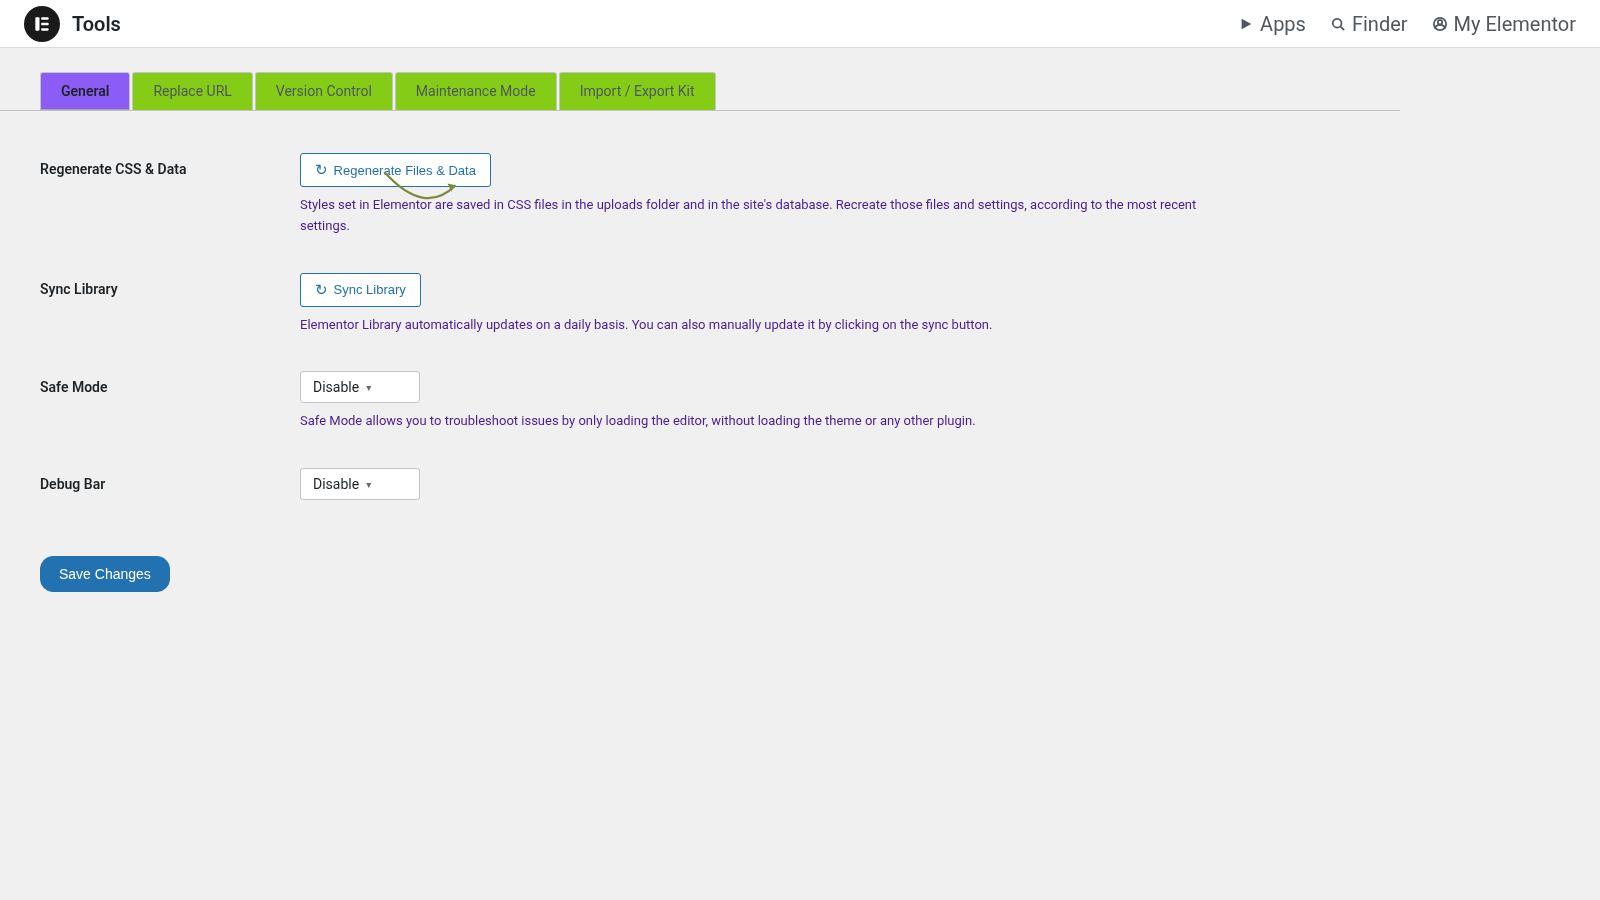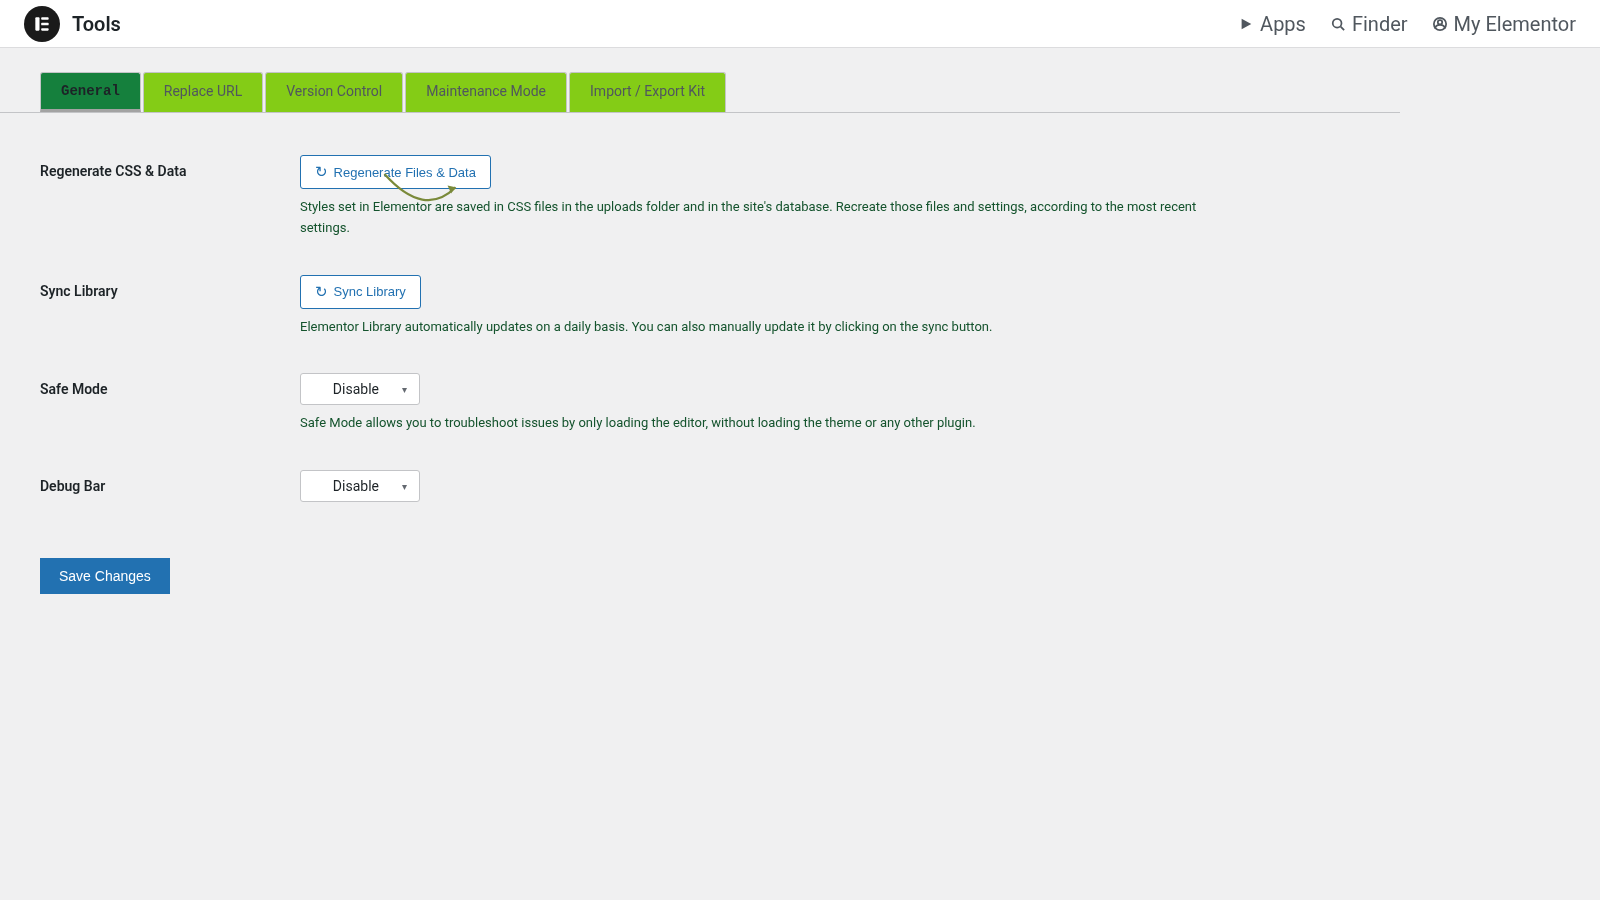--- a/index.html
+++ b/index.html
@@ -86,26 +86,25 @@
       background: #84cc16;
       color: #50575e;
       cursor: pointer;
       font-size: 14px;
       font-weight: 400;
       border-radius: 3px 3px 0 0;
       margin-right: 2px;
       position: relative;
     }
     .tab.active {
-      background: #15803d;
+      background: #8b5cf6;
       color: #1d2327;
       font-weight: 600;
-      border-bottom: 3px solid #a3a3a3;
+      border-bottom: 1px solid #a3a3a3;
       z-index: 1;
-      font-family: Liberation Mono, monospace;
     }
 
     
     .settings-panel {
       background: #f0f0f1;
       padding: 42px 40px 40px 40px;
       border-top: 1px solid #c3c4c7;
     }
 
     
@@ -140,50 +139,50 @@
       cursor: pointer;
       font-weight: 400;
       white-space: nowrap;
     }
     .btn-primary {
       display: inline-flex;
       align-items: center;
       gap: 6px;
       padding: 9px 18px;
       border: 1px solid #2271b1;
-      border-radius: 0;
+      border-radius: 13px;
       background: #2271b1;
       color: #fff;
       font-size: 14px;
       cursor: pointer;
       font-weight: 400;
     }
 
     .settings-description {
       margin-top: 8px;
       font-size: 13px;
-      color: #14532d;
+      color: #4c1d95;
       line-height: 1.6;
       max-width: 900px;
     }
 
     
     .settings-select {
       display: inline-flex;
       align-items: center;
-      gap: 23px;
+      gap: 7px;
       padding: 7px 12px;
       border: 1px solid #c3c4c7;
       border-radius: 3px;
       background: #fff;
       color: #1d2327;
       font-size: 14px;
       cursor: pointer;
       min-width: 120px;
-      justify-content: flex-end;
+      justify-content: flex-start;
     }
     .chevron-icon {
       font-size: 10px;
       color: #646970;
     }
 
     
     .save-section {
       margin-top: 10px;
       padding-top: 20px;

